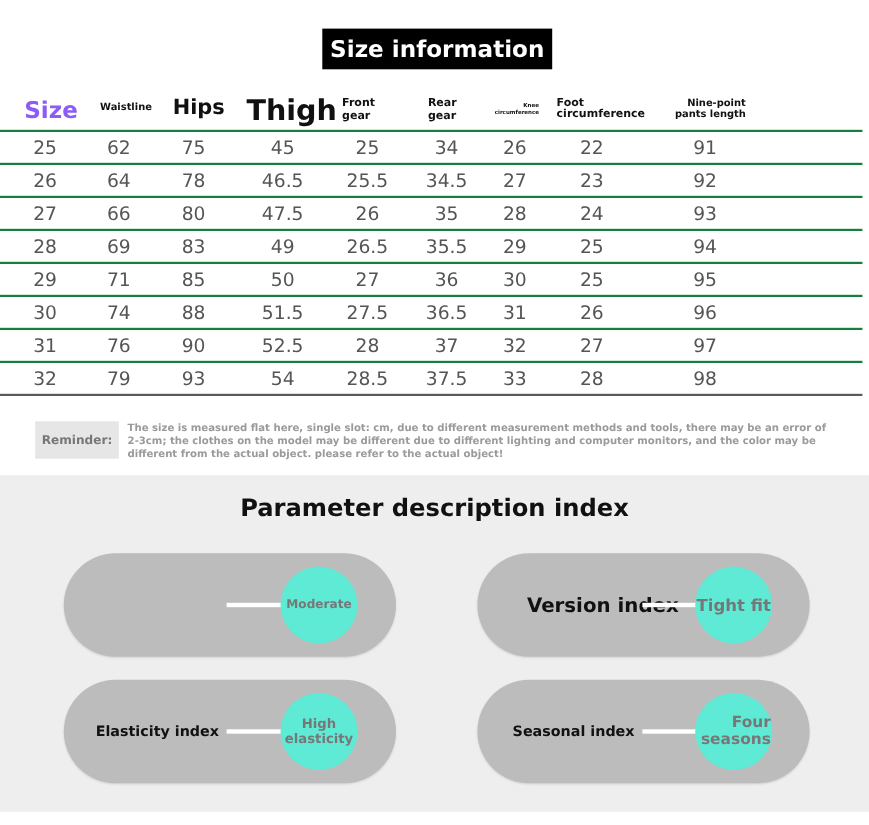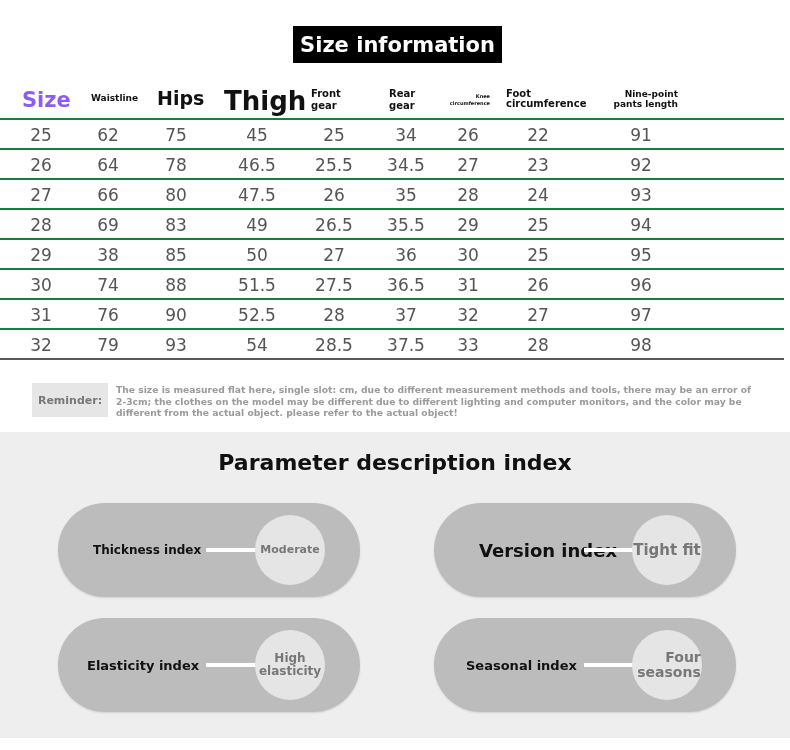--- a/index.html
+++ b/index.html
@@ -24,21 +24,21 @@
 
   .reminder{position:absolute;left:32px;top:383px;width:76px;height:34px;background:#e6e6e6;display:flex;align-items:center;justify-content:center;
     font-family:"DejaVu Sans",sans-serif;font-weight:bold;font-size:11px;color:#777;}
   .reminder-text{position:absolute;left:116px;top:384px;width:640px;font-family:"DejaVu Sans",sans-serif;font-size:9.2px;line-height:11.5px;color:#9a9a9a;font-weight:bold;}
 
   .param-section{position:absolute;left:0;top:432px;width:790px;height:306px;background:#eeeeee;}
   .param-title{position:absolute;left:0;width:790px;top:18px;text-align:center;font-family:"DejaVu Sans",sans-serif;font-weight:bold;font-size:22px;color:#111;}
   .pill{position:absolute;width:302px;height:94px;border-radius:47px;background:#bcbcbc;box-shadow:0 1px 2px rgba(0,0,0,0.12);}
   .pill .label{position:absolute;top:0;height:94px;display:flex;align-items:center;font-family:"DejaVu Sans",sans-serif;font-weight:bold;color:#111;}
   .pill .connector{position:absolute;top:45px;height:4px;background:#ffffff;}
-  .pill .circle{position:absolute;top:12px;width:70px;height:70px;border-radius:50%;background:#e5e5e5;display:flex;align-items:center;justify-content:center;
+  .pill .circle{position:absolute;top:12px;width:70px;height:70px;border-radius:50%;background:#5eead4;display:flex;align-items:center;justify-content:center;
     font-family:"DejaVu Sans",sans-serif;font-weight:bold;color:#777;text-align:center;line-height:1.1;}
 </style>
 </head>
 <body>
 
 <div class="title-box">Size information</div>
 
 <div class="hdr h-size">Size</div>
 <div class="hdr h-waist">Waistline</div>
 <div class="hdr h-hips">Hips</div>
@@ -89,21 +89,21 @@
     <span class="cell" style="left:176px">83</span>
     <span class="cell" style="left:257px">49</span>
     <span class="cell" style="left:334px">26.5</span>
     <span class="cell" style="left:406px">35.5</span>
     <span class="cell" style="left:468px">29</span>
     <span class="cell" style="left:538px">25</span>
     <span class="cell" style="left:641px">94</span>
   </div>
   <div class="row">
     <span class="cell" style="left:41px">29</span>
-    <span class="cell" style="left:108px">38</span>
+    <span class="cell" style="left:108px">71</span>
     <span class="cell" style="left:176px">85</span>
     <span class="cell" style="left:257px">50</span>
     <span class="cell" style="left:334px">27</span>
     <span class="cell" style="left:406px">36</span>
     <span class="cell" style="left:468px">30</span>
     <span class="cell" style="left:538px">25</span>
     <span class="cell" style="left:641px">95</span>
   </div>
   <div class="row">
     <span class="cell" style="left:41px">30</span>
@@ -140,21 +140,20 @@
   </div>
 </div>
 
 <div class="reminder">Reminder:</div>
 <div class="reminder-text">The size is measured flat here, single slot: cm, due to different measurement methods and tools, there may be an error of 2-3cm; the clothes on the model may be different due to different lighting and computer monitors, and the color may be different from the actual object. please refer to the actual object!</div>
 
 <div class="param-section">
   <div class="param-title">Parameter description index</div>
 
   <div class="pill" style="left:58px;top:71px;">
-    <span class="label" style="left:35px;font-size:12px;">Thickness index</span>
     <span class="connector" style="left:148px;width:56px;"></span>
     <span class="circle" style="left:197px;font-size:11px;">Moderate</span>
   </div>
 
   <div class="pill" style="left:434px;top:71px;">
     <span class="label" style="left:5px;font-size:18px;margin-left:40px;">Version index</span>
     <span class="connector" style="left:150px;width:56px;"></span>
     <span class="circle" style="left:198px;font-size:15px;">Tight fit</span>
   </div>
 

